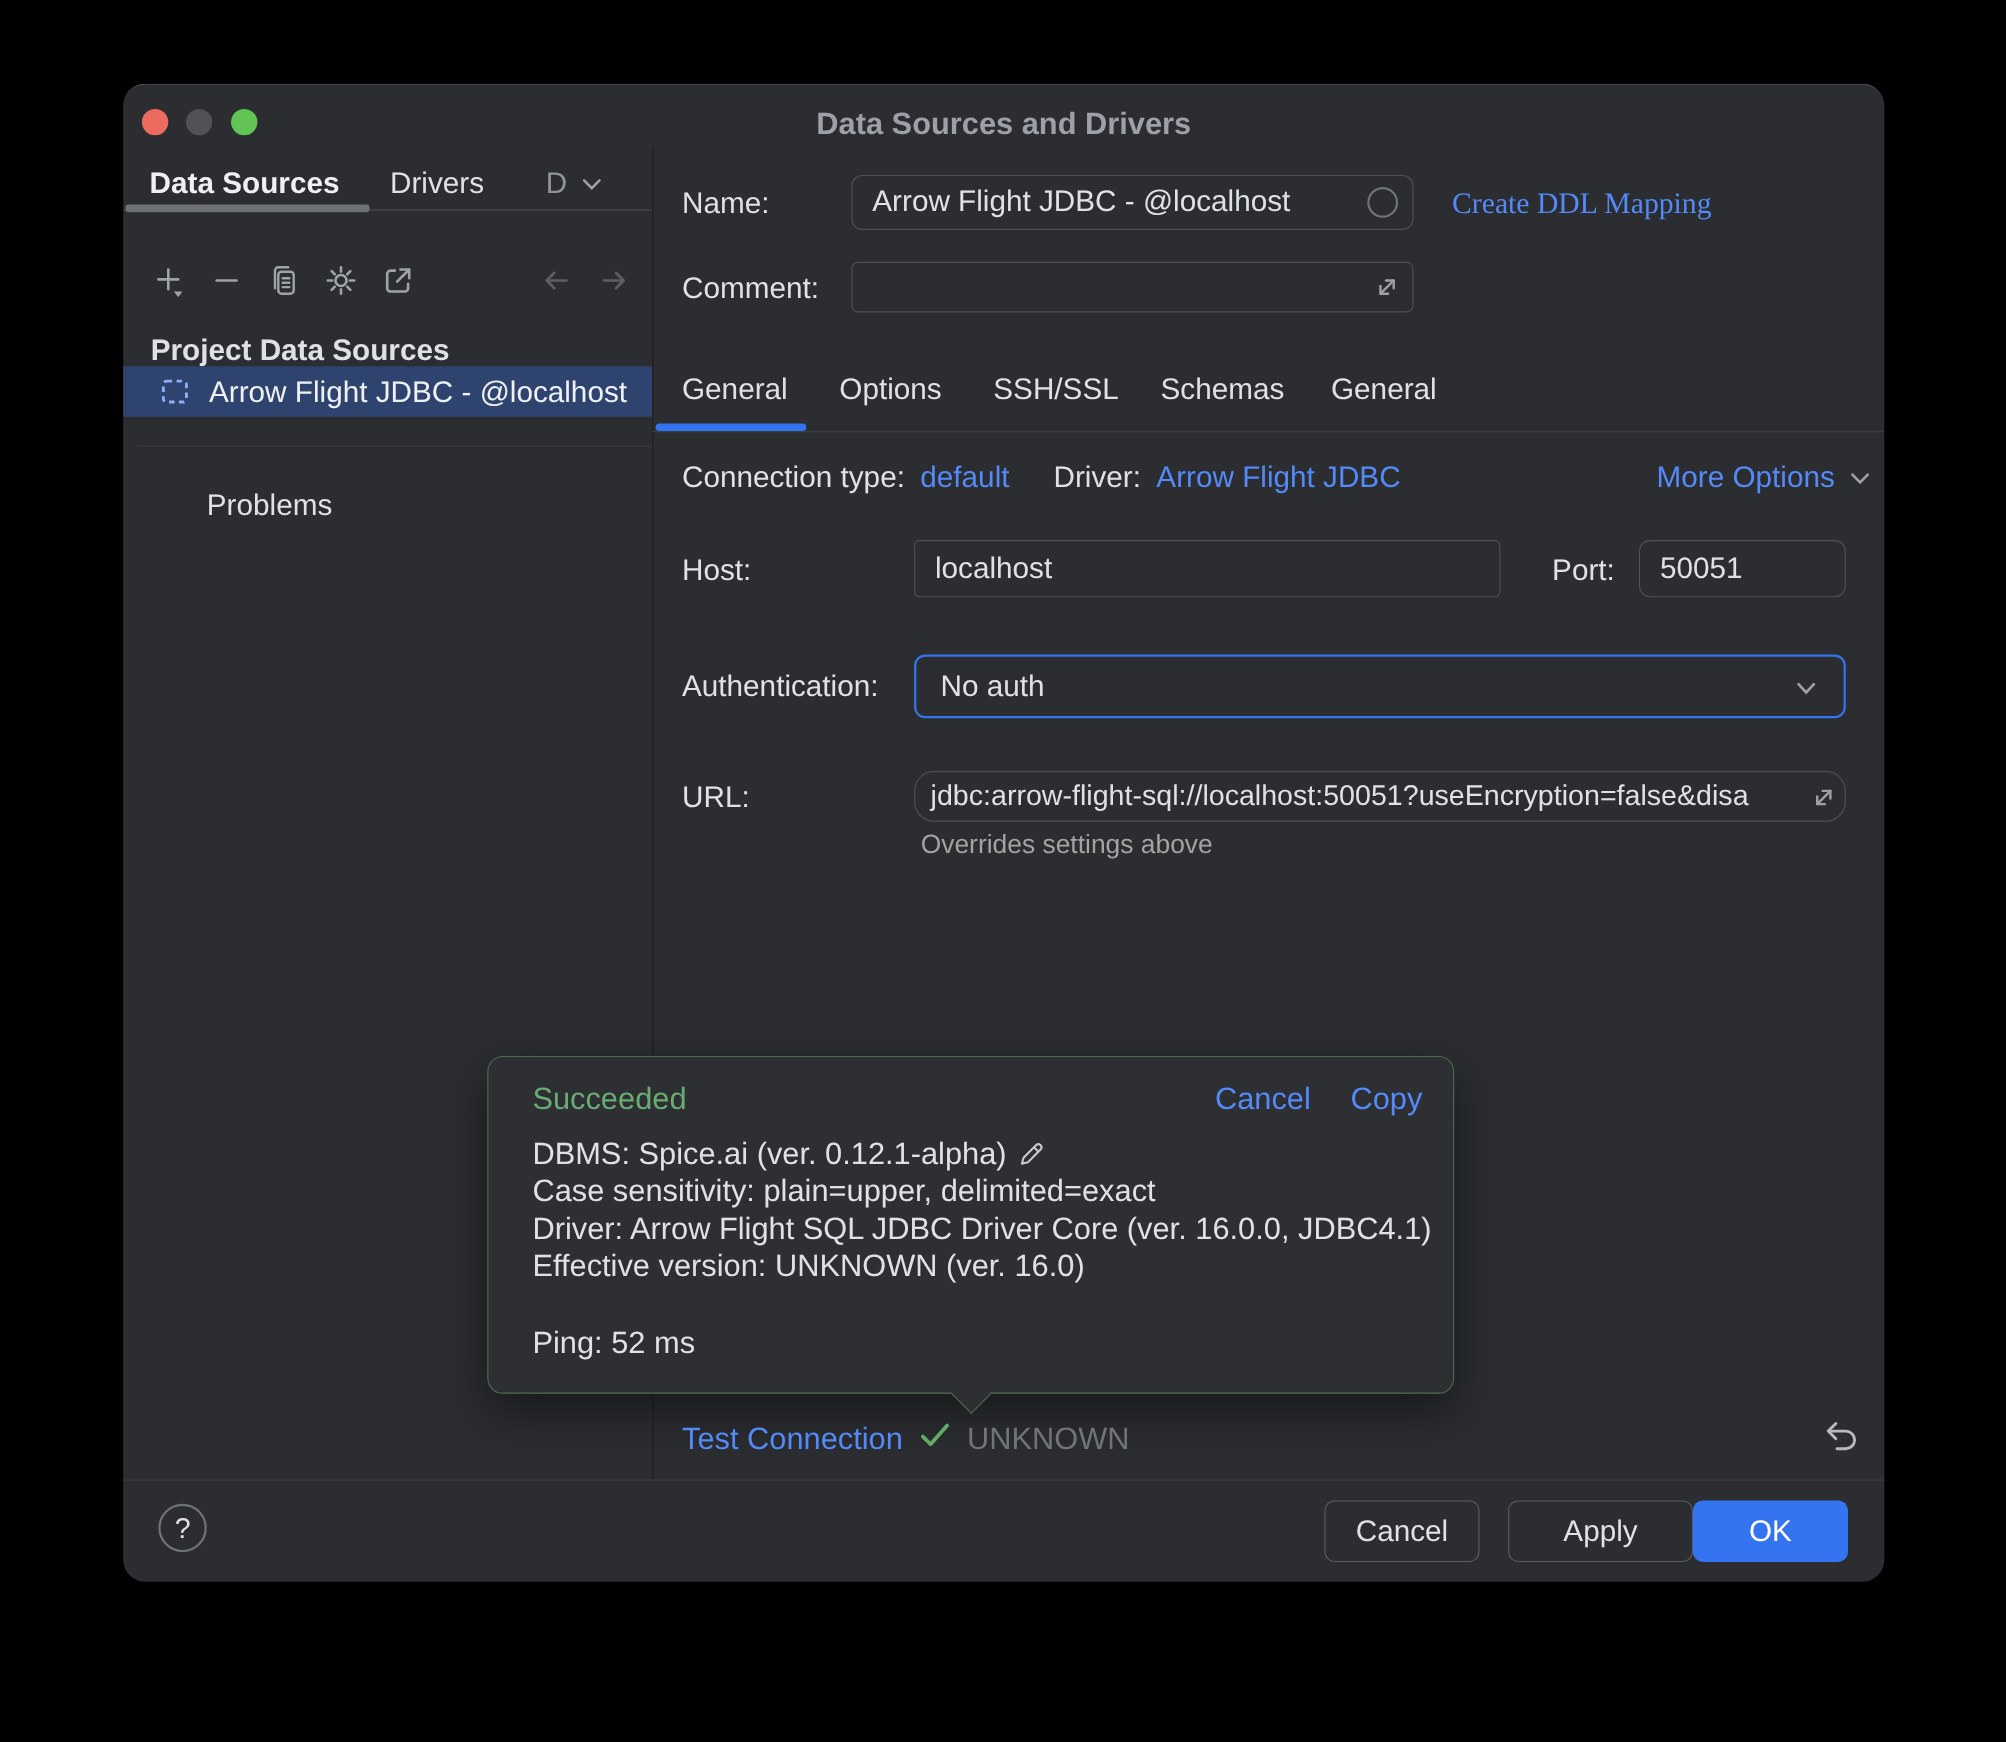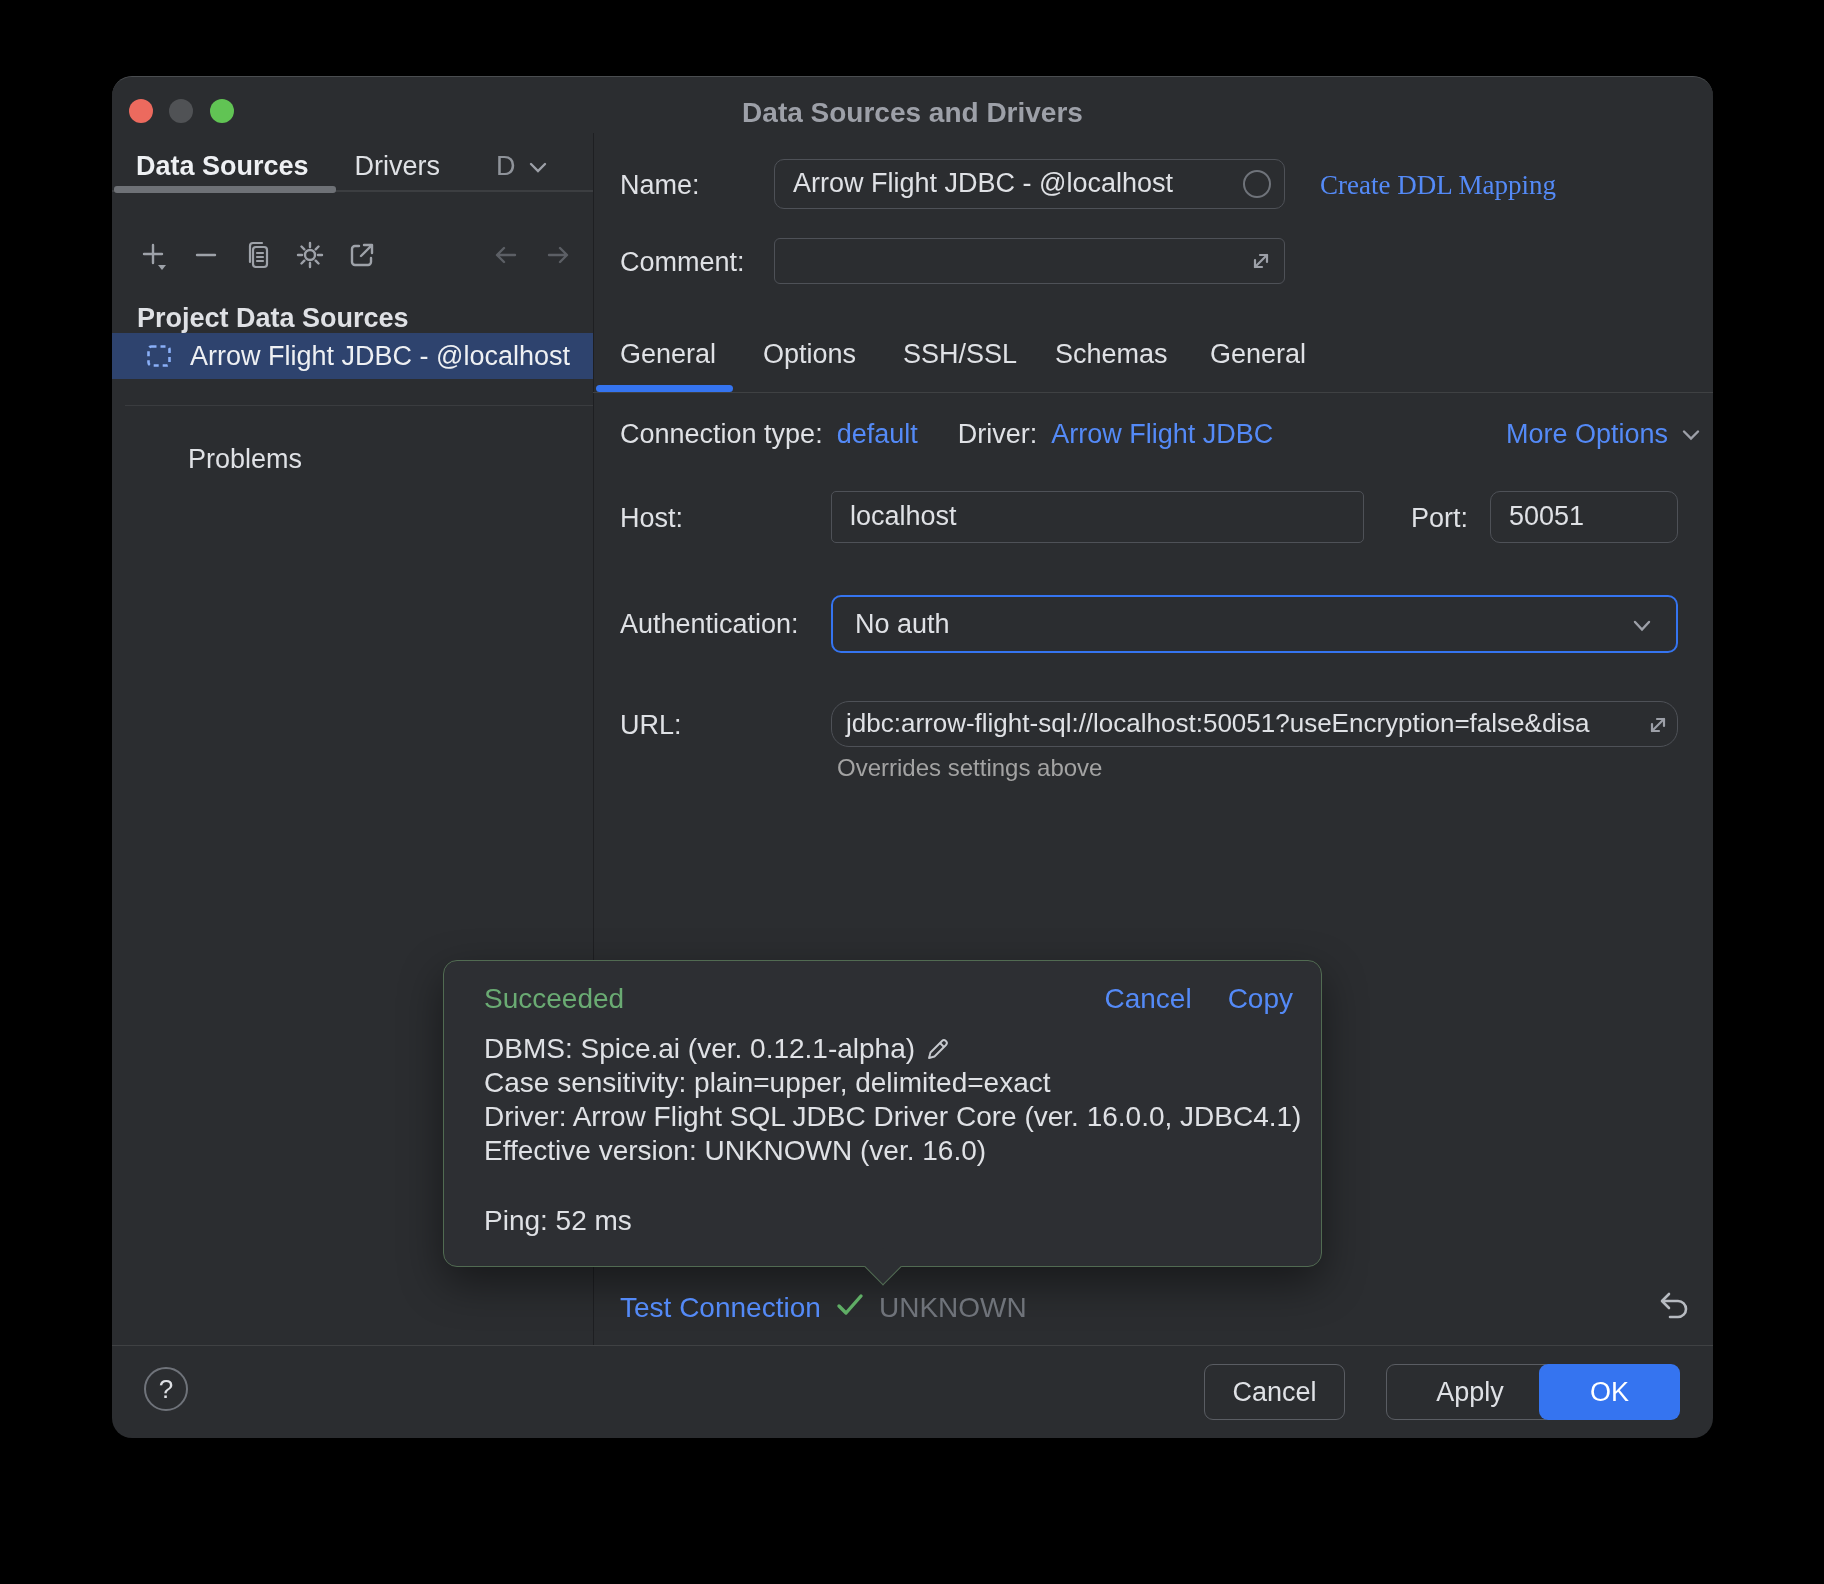--- a/index.html
+++ b/index.html
@@ -88,21 +88,21 @@
   #test-check{position:absolute;left:722px;top:1212px;}
   #test-status{position:absolute;left:767px;top:1215px;font-size:28px;color:var(--dim);}
   #revert-btn{position:absolute;left:1541px;top:1211px;width:38px;height:38px;cursor:pointer;}
   
   #footer-divider{position:absolute;left:0;top:1268px;width:1601px;height:1px;background:#3f4143;}
   #help-btn{position:absolute;left:32px;top:1290px;width:44px;height:44px;border:2px solid #6f737a;
             border-radius:50%;color:var(--text);font-size:26px;text-align:center;line-height:41px;cursor:pointer;}
   .btn{position:absolute;top:1287px;height:56px;border-radius:9px;font-size:27px;display:flex;
        align-items:center;justify-content:center;color:var(--text);border:1.5px solid #5a5d63;cursor:pointer;}
   #btn-cancel{left:1092px;width:141px;}
-  #btn-apply{left:1259px;width:168px;margin-left:15px;}
+  #btn-apply{left:1259px;width:168px;}
   #btn-ok{left:1427px;width:141px;background:var(--accent);border:none;color:#fff;}
   svg{display:block;}
 </style>
 </head>
 <body>
 
 <div class="dialog">
 
   <div class="traffic" id="tl-red"></div>
   <div class="traffic" id="tl-mini"></div>

